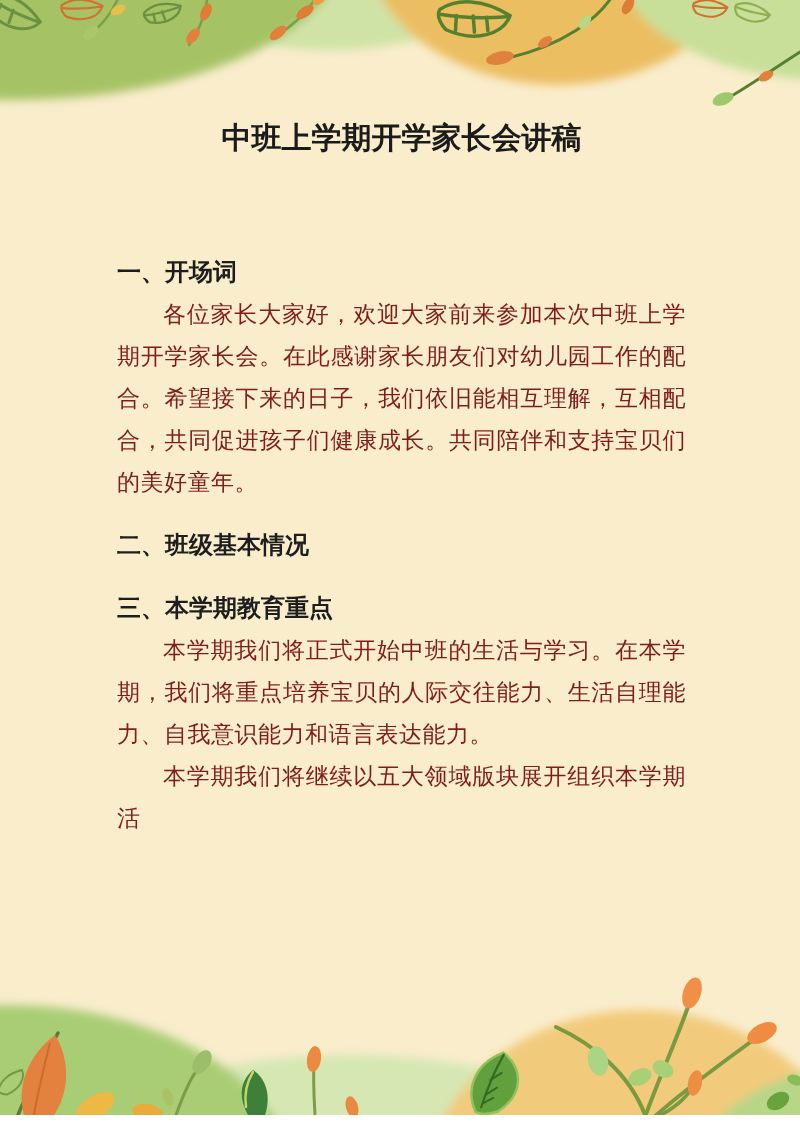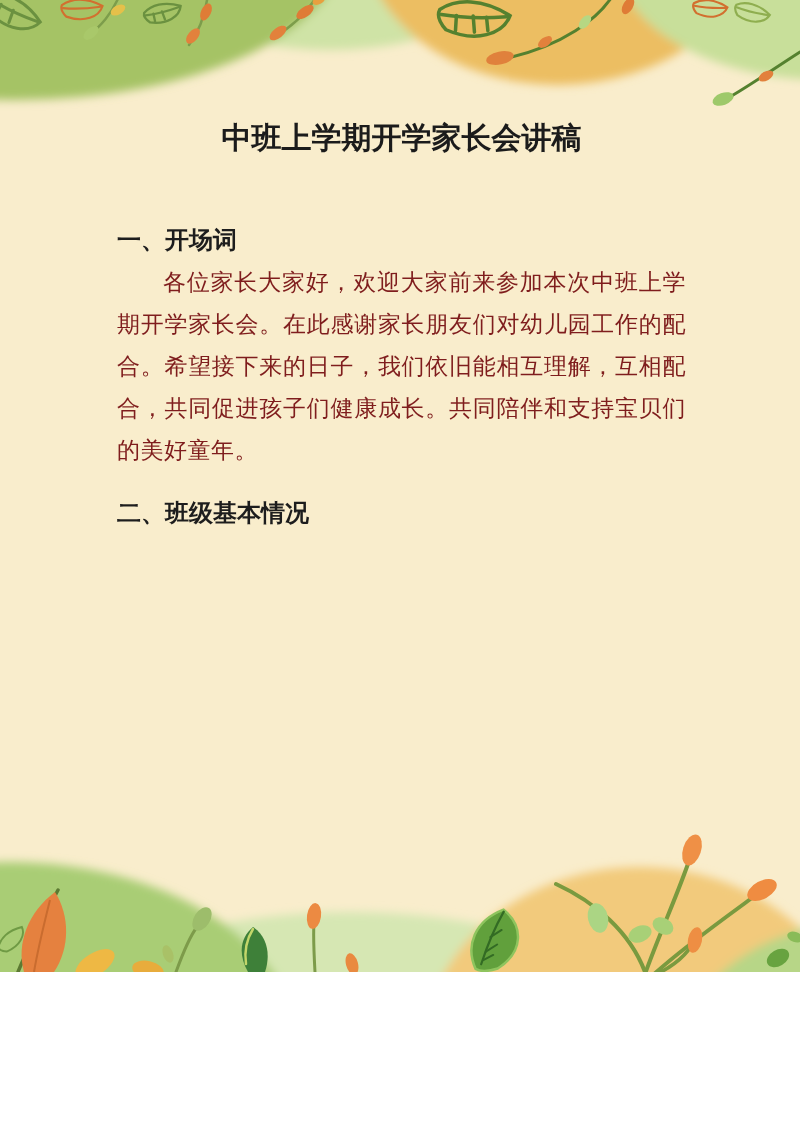--- a/index.html
+++ b/index.html
@@ -4,21 +4,21 @@
 <style>
   * { margin: 0; padding: 0; box-sizing: border-box; }
   html, body { width: 800px; }
   body {
     font-family: "Liberation Sans", "DejaVu Sans", sans-serif;
     background: #ffffff;
   }
   .page {
     position: relative;
     width: 800px;
-    height: 972px;
+    height: 1115px;
     background: #f9edcc;
     overflow: hidden;
   }
   .deco {
     position: absolute;
     left: 0;
     display: block;
     pointer-events: none;
   }
   .deco-top { top: 0; }
@@ -38,21 +38,21 @@
     color: #1b1b1b;
     text-align: center;
   }
   h2.sec-heading {
     font-size: 24px;
     line-height: 42px;
     font-weight: 700;
     color: #1d1d1d;
     margin-top: 21px;
   }
-  section.first h2.sec-heading { margin-top: 60px; }
+  section.first h2.sec-heading { margin-top: 92px; }
   p.para {
     font-size: 23px;
     line-height: 42px;
     color: #7f1d1d;
     text-align: justify;
     text-indent: 2em;
     letter-spacing: 0.5px;
   }
 </style>
 </head>
@@ -206,14 +206,19 @@
 
     <section class="first">
       <h2 class="sec-heading">一、开场词</h2>
       <p class="para">各位家长大家好，欢迎大家前来参加本次中班上学期开学家长会。在此感谢家长朋友们对幼儿园工作的配合。希望接下来的日子，我们依旧能相互理解，互相配合，共同促进孩子们健康成长。共同陪伴和支持宝贝们的美好童年。</p>
     </section>
 
     <section>
       <h2 class="sec-heading">二、班级基本情况</h2>
     </section>
 
+    <section>
+      <h2 class="sec-heading">三、本学期教育重点</h2>
+      <p class="para">本学期我们将正式开始中班的生活与学习。在本学期，我们将重点培养宝贝的人际交往能力、生活自理能力、自我意识能力和语言表达能力。</p>
+      <p class="para">本学期我们将继续以五大领域版块展开组织本学期活</p>
+    </section>
   </div>
 </div>
 
 </body></html>

